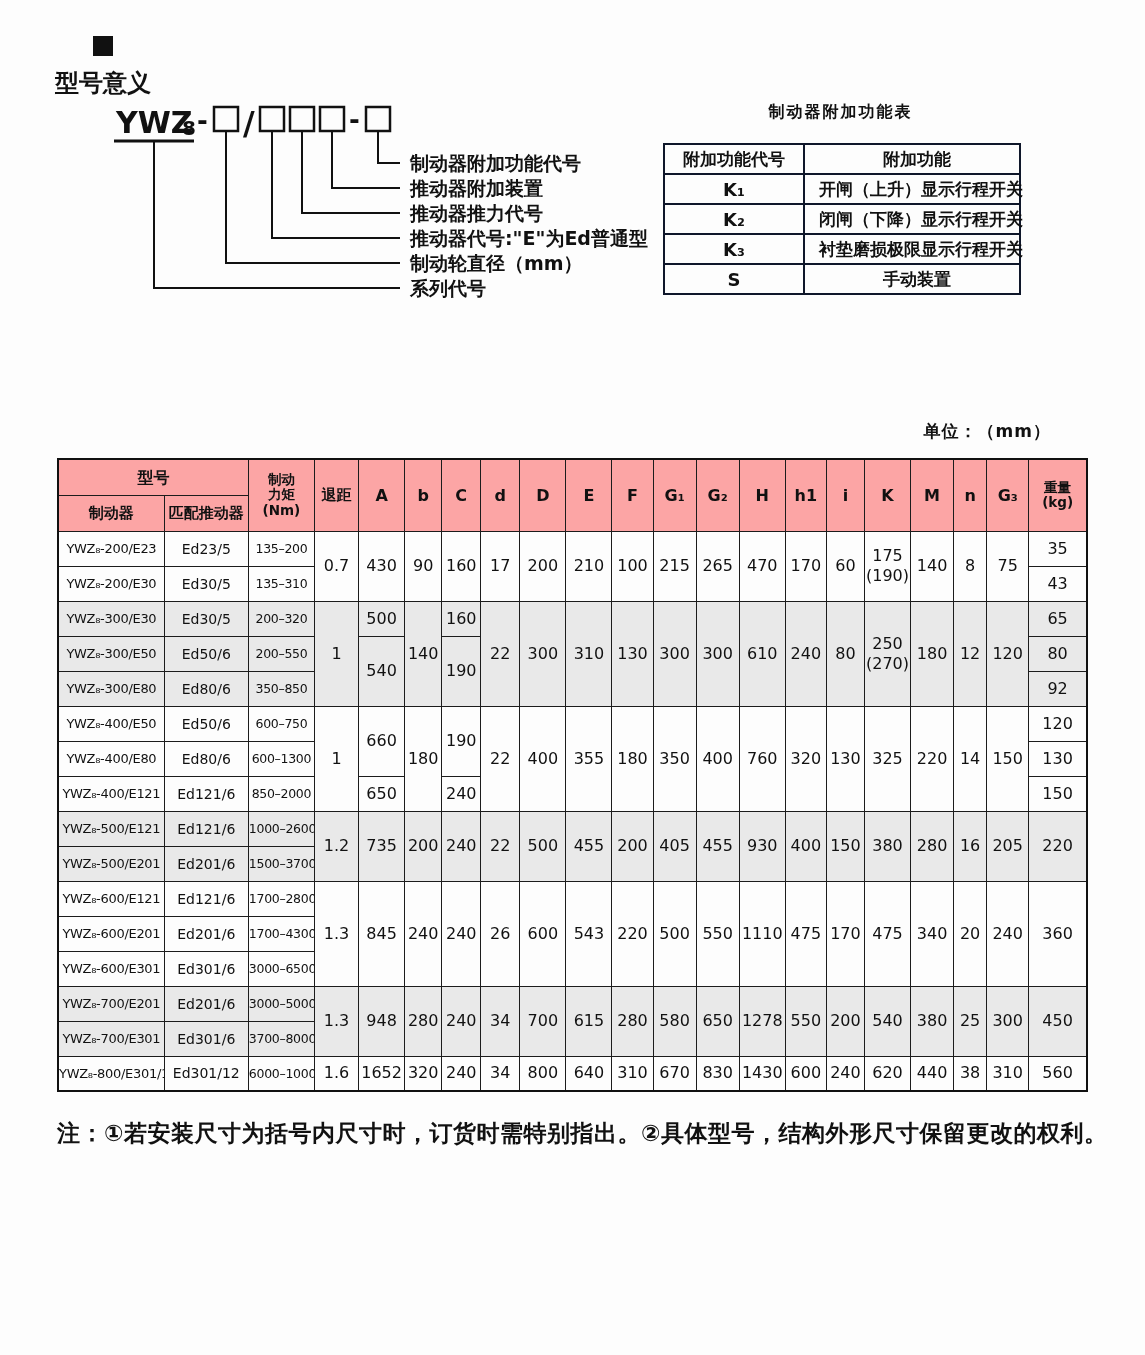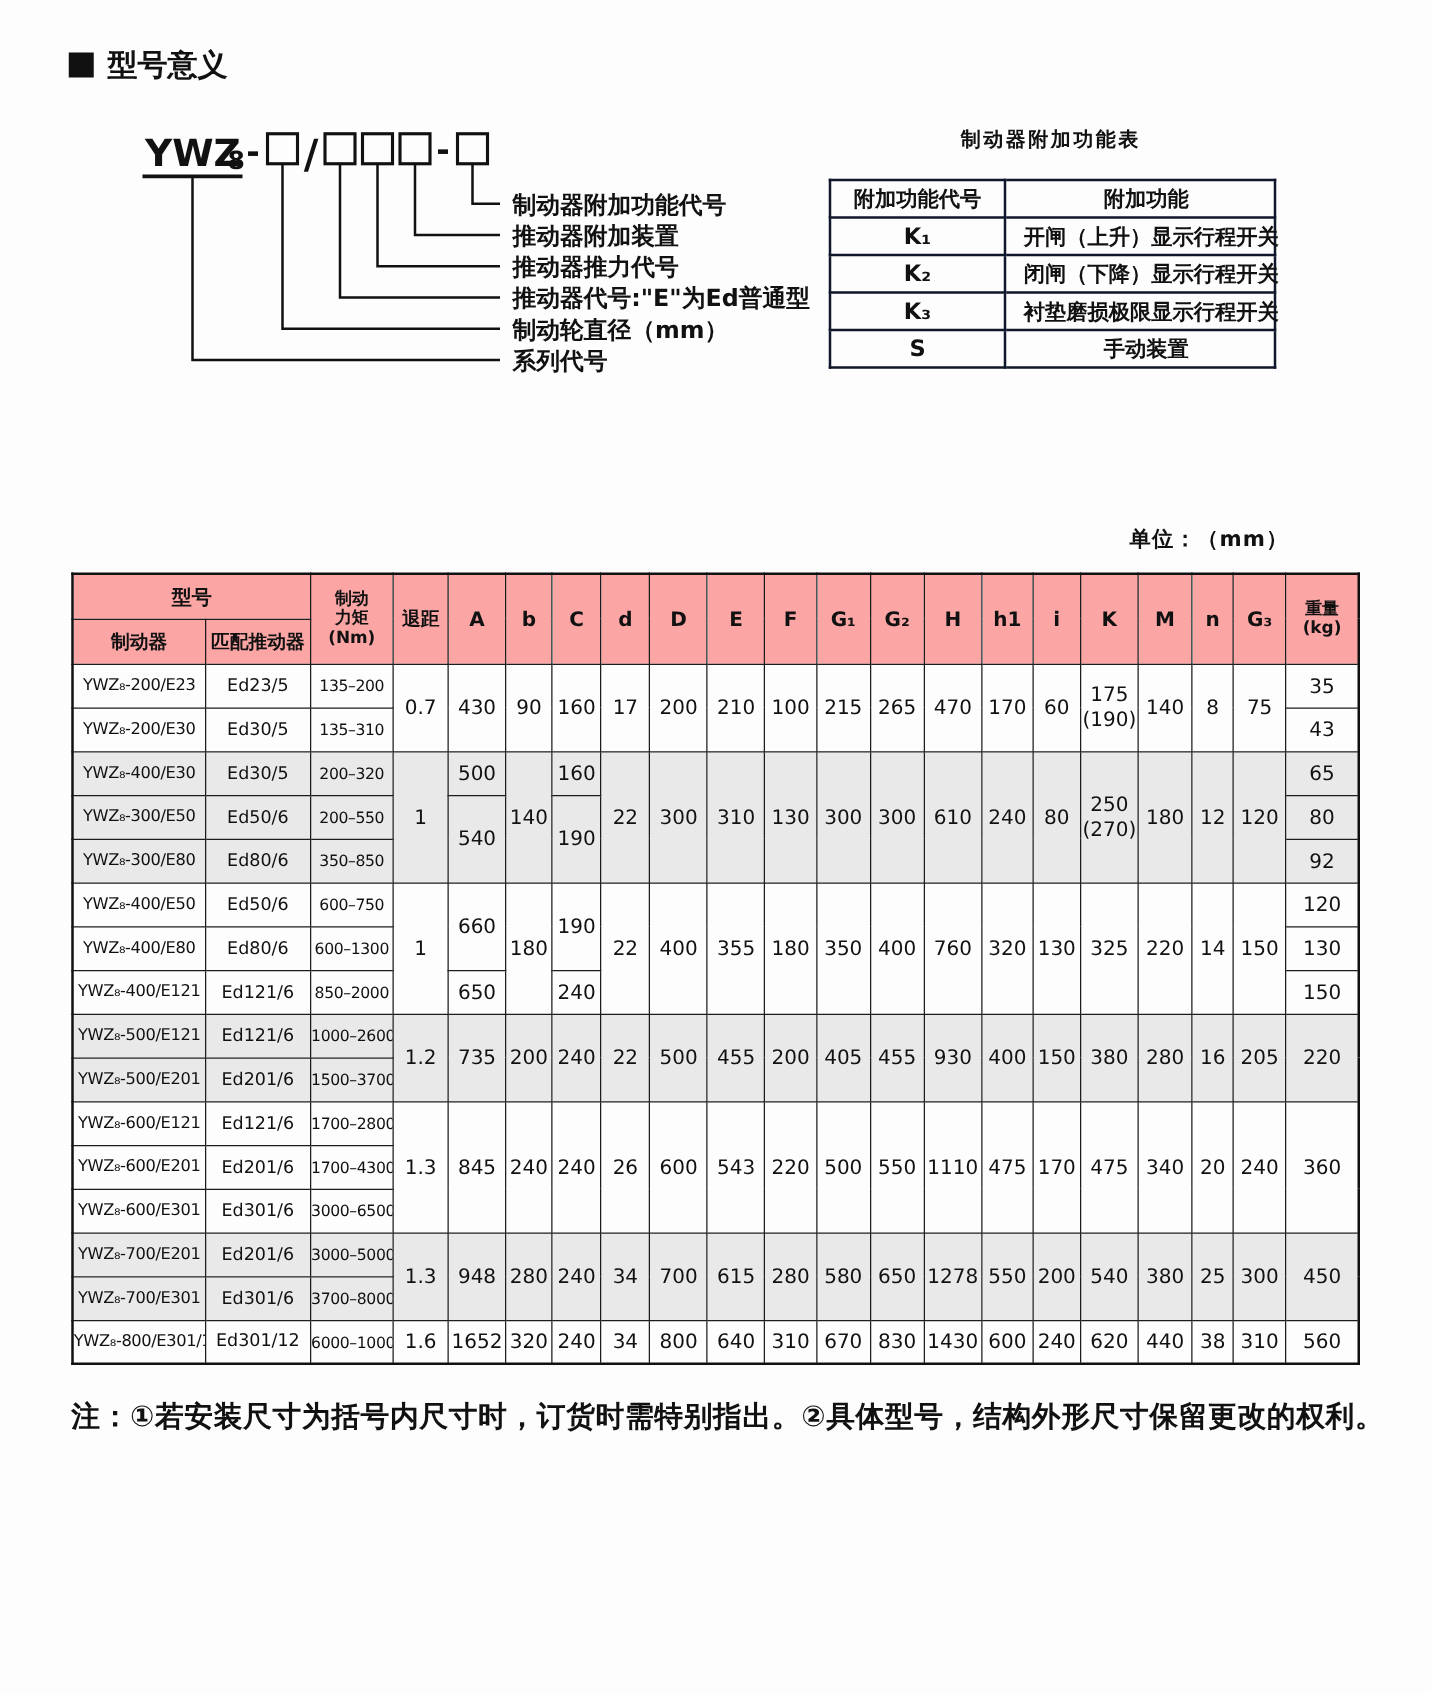--- a/index.html
+++ b/index.html
@@ -1,33 +1,33 @@
 <!DOCTYPE html>
 <html><head>
 <meta charset="utf-8">
 <style>
   * { box-sizing: border-box; }
   body { margin:0; background:#fff; font-family:"DejaVu Sans","Liberation Sans",sans-serif; color:#111; }
   .page { position:relative; width:1145px; height:1355px; background:#fdfdfd; overflow:hidden; }
 
-  .section-heading { position:absolute; display:flex; align-items:center; gap:11px; font-weight:700; white-space:nowrap; }
+  .section-heading { position:absolute; display:flex; align-items:center; gap:11px; font-weight:700; white-space:nowrap;flex-direction:column; }
   .s1 { left:55px; top:36px; font-size:24px; }
   .s2 { left:60px; top:413px; font-size:22px; }
   .sq { width:20px; height:20px; background:#111; display:inline-block; flex:0 0 auto; }
 
   .diagram { position:absolute; left:98px; top:93px; }
   .diagram text { fill:#111; font-weight:600; }
 
   .fn-title { position:absolute; left:663px; top:102px; width:355px; text-align:center; font-size:16px; font-weight:700; letter-spacing:2px; }
   .fn-table { position:absolute; left:663px; top:143px; width:356px; border-collapse:collapse; table-layout:fixed; }
   .fn-table th, .fn-table td { border:2px solid #0f172a; height:30px; font-size:17px; font-weight:600; text-align:center; padding:0 4px; white-space:nowrap; }
   .fn-table .l { text-align:center; padding-left:14px; }
   .fn-table .code { font-size:18px; }
 
-  .unit-label { position:absolute; top:420px; right:114px; font-size:17px; font-weight:600; letter-spacing:1px; }
+  .unit-label { position:absolute; top:420px; right:94px; font-size:17px; font-weight:600; letter-spacing:1px; }
 
   .spec { position:absolute; left:57px; top:458px; width:1031px; border-collapse:collapse; table-layout:fixed; border:2px solid #111; }
   .spec th, .spec td { border:1px solid #1c1c1c; text-align:center; vertical-align:middle; padding:0; white-space:pre-line; overflow:hidden; }
   .spec thead tr { height:36px; }
   .spec tbody tr { height:35px; }
   .spec th { background:#fca5a5; font-weight:600; font-size:16px; line-height:1.2; }
   .spec th.hsmall { font-size:13.5px; line-height:1.15; }
   .spec th.hmid { font-size:15px; }
   .spec tbody tr.g td { background:#e9e9e9; }
   .spec td.cm { font-size:13px; letter-spacing:-0.3px; white-space:nowrap; }
@@ -192,21 +192,21 @@
           <td class="cn" rowspan="2">75</td>
           <td class="cn">35</td>
         </tr>
         <tr>
           <td class="cm">YWZ₈-200/E30</td>
           <td class="ct">Ed30/5</td>
           <td class="cq">135–310</td>
           <td class="cn">43</td>
         </tr>
         <tr class="g">
-          <td class="cm">YWZ₈-400/E30</td>
+          <td class="cm">YWZ₈-300/E30</td>
           <td class="ct">Ed30/5</td>
           <td class="cq">200–320</td>
           <td class="cn" rowspan="3">1</td>
           <td class="cn">500</td>
           <td class="cn" rowspan="3">140</td>
           <td class="cn">160</td>
           <td class="cn" rowspan="3">22</td>
           <td class="cn" rowspan="3">300</td>
           <td class="cn" rowspan="3">310</td>
           <td class="cn" rowspan="3">130</td>

